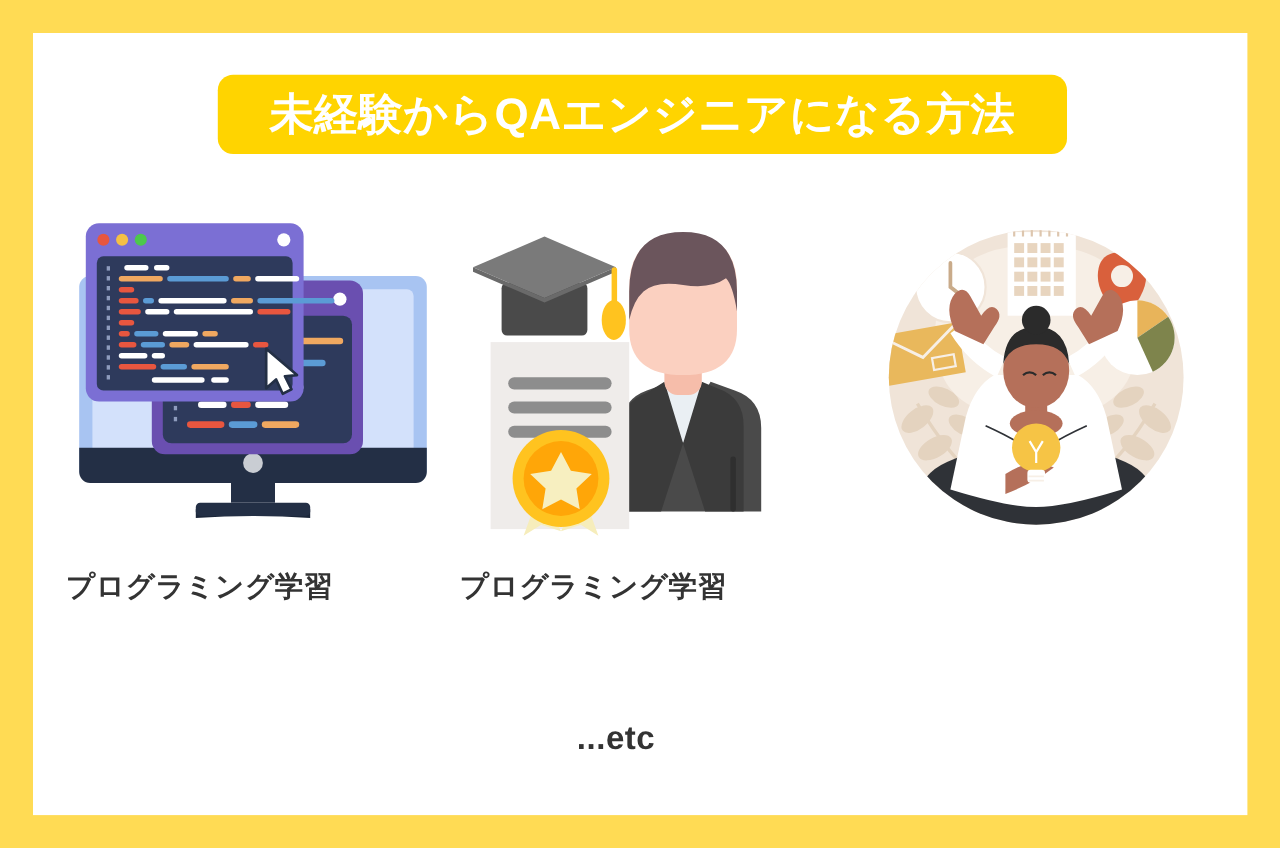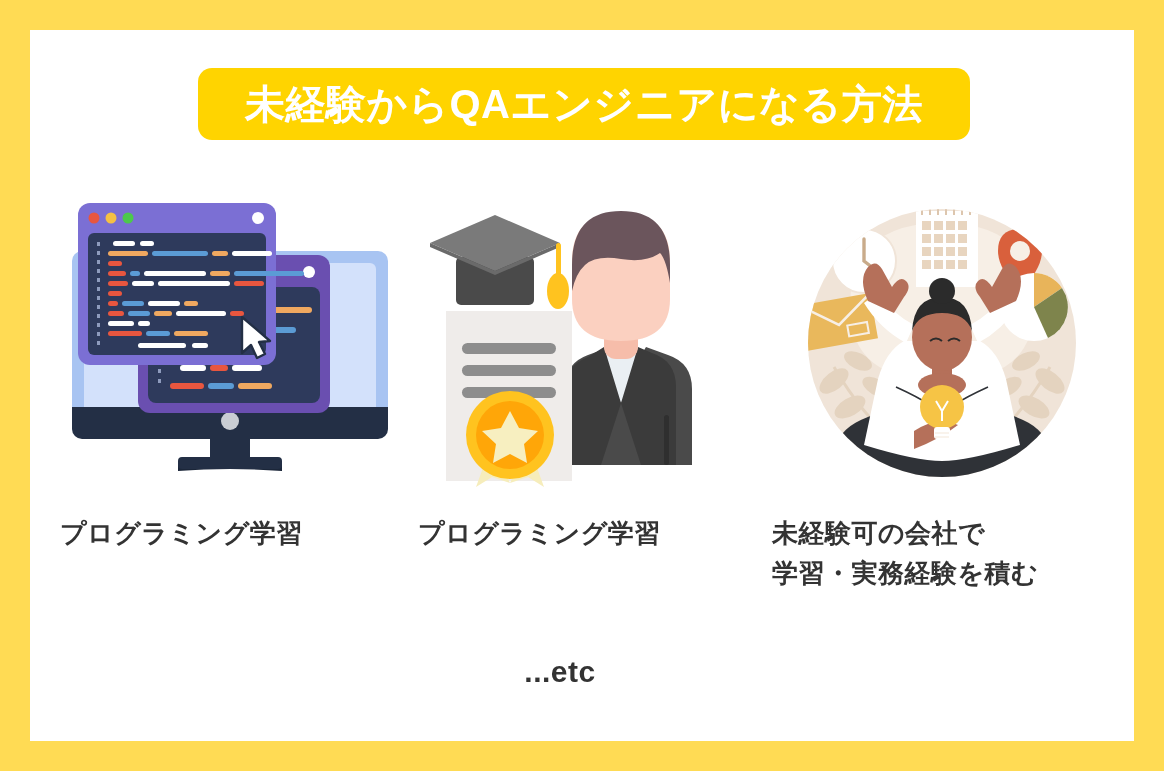--- a/index.html
+++ b/index.html
@@ -359,22 +359,18 @@
 
             <g>
               <circle cx="170" cy="212" r="22" fill="#f6c445"></circle>
               <rect x="162" y="232" width="16" height="12" rx="3" fill="#ffffff"></rect>
               <path d="M163 238 h14 M163 242 h14" stroke="#f7efe6" stroke-width="1.6"></path>
               <path d="M164 206 l6 10 l6 -10 M170 216 v10" stroke="#ffffff" stroke-width="2" fill="none"></path>
             </g>
           </g>
         </svg>
       </div>
-      <div class="caption">
-        <div>未経験可の会社で</div>
-        <div>学習・実務経験を積む</div>
-      </div>
     </div>
 
     <div id="etc">...etc</div>
 
   </div>
 </div>
 
 </body></html>

